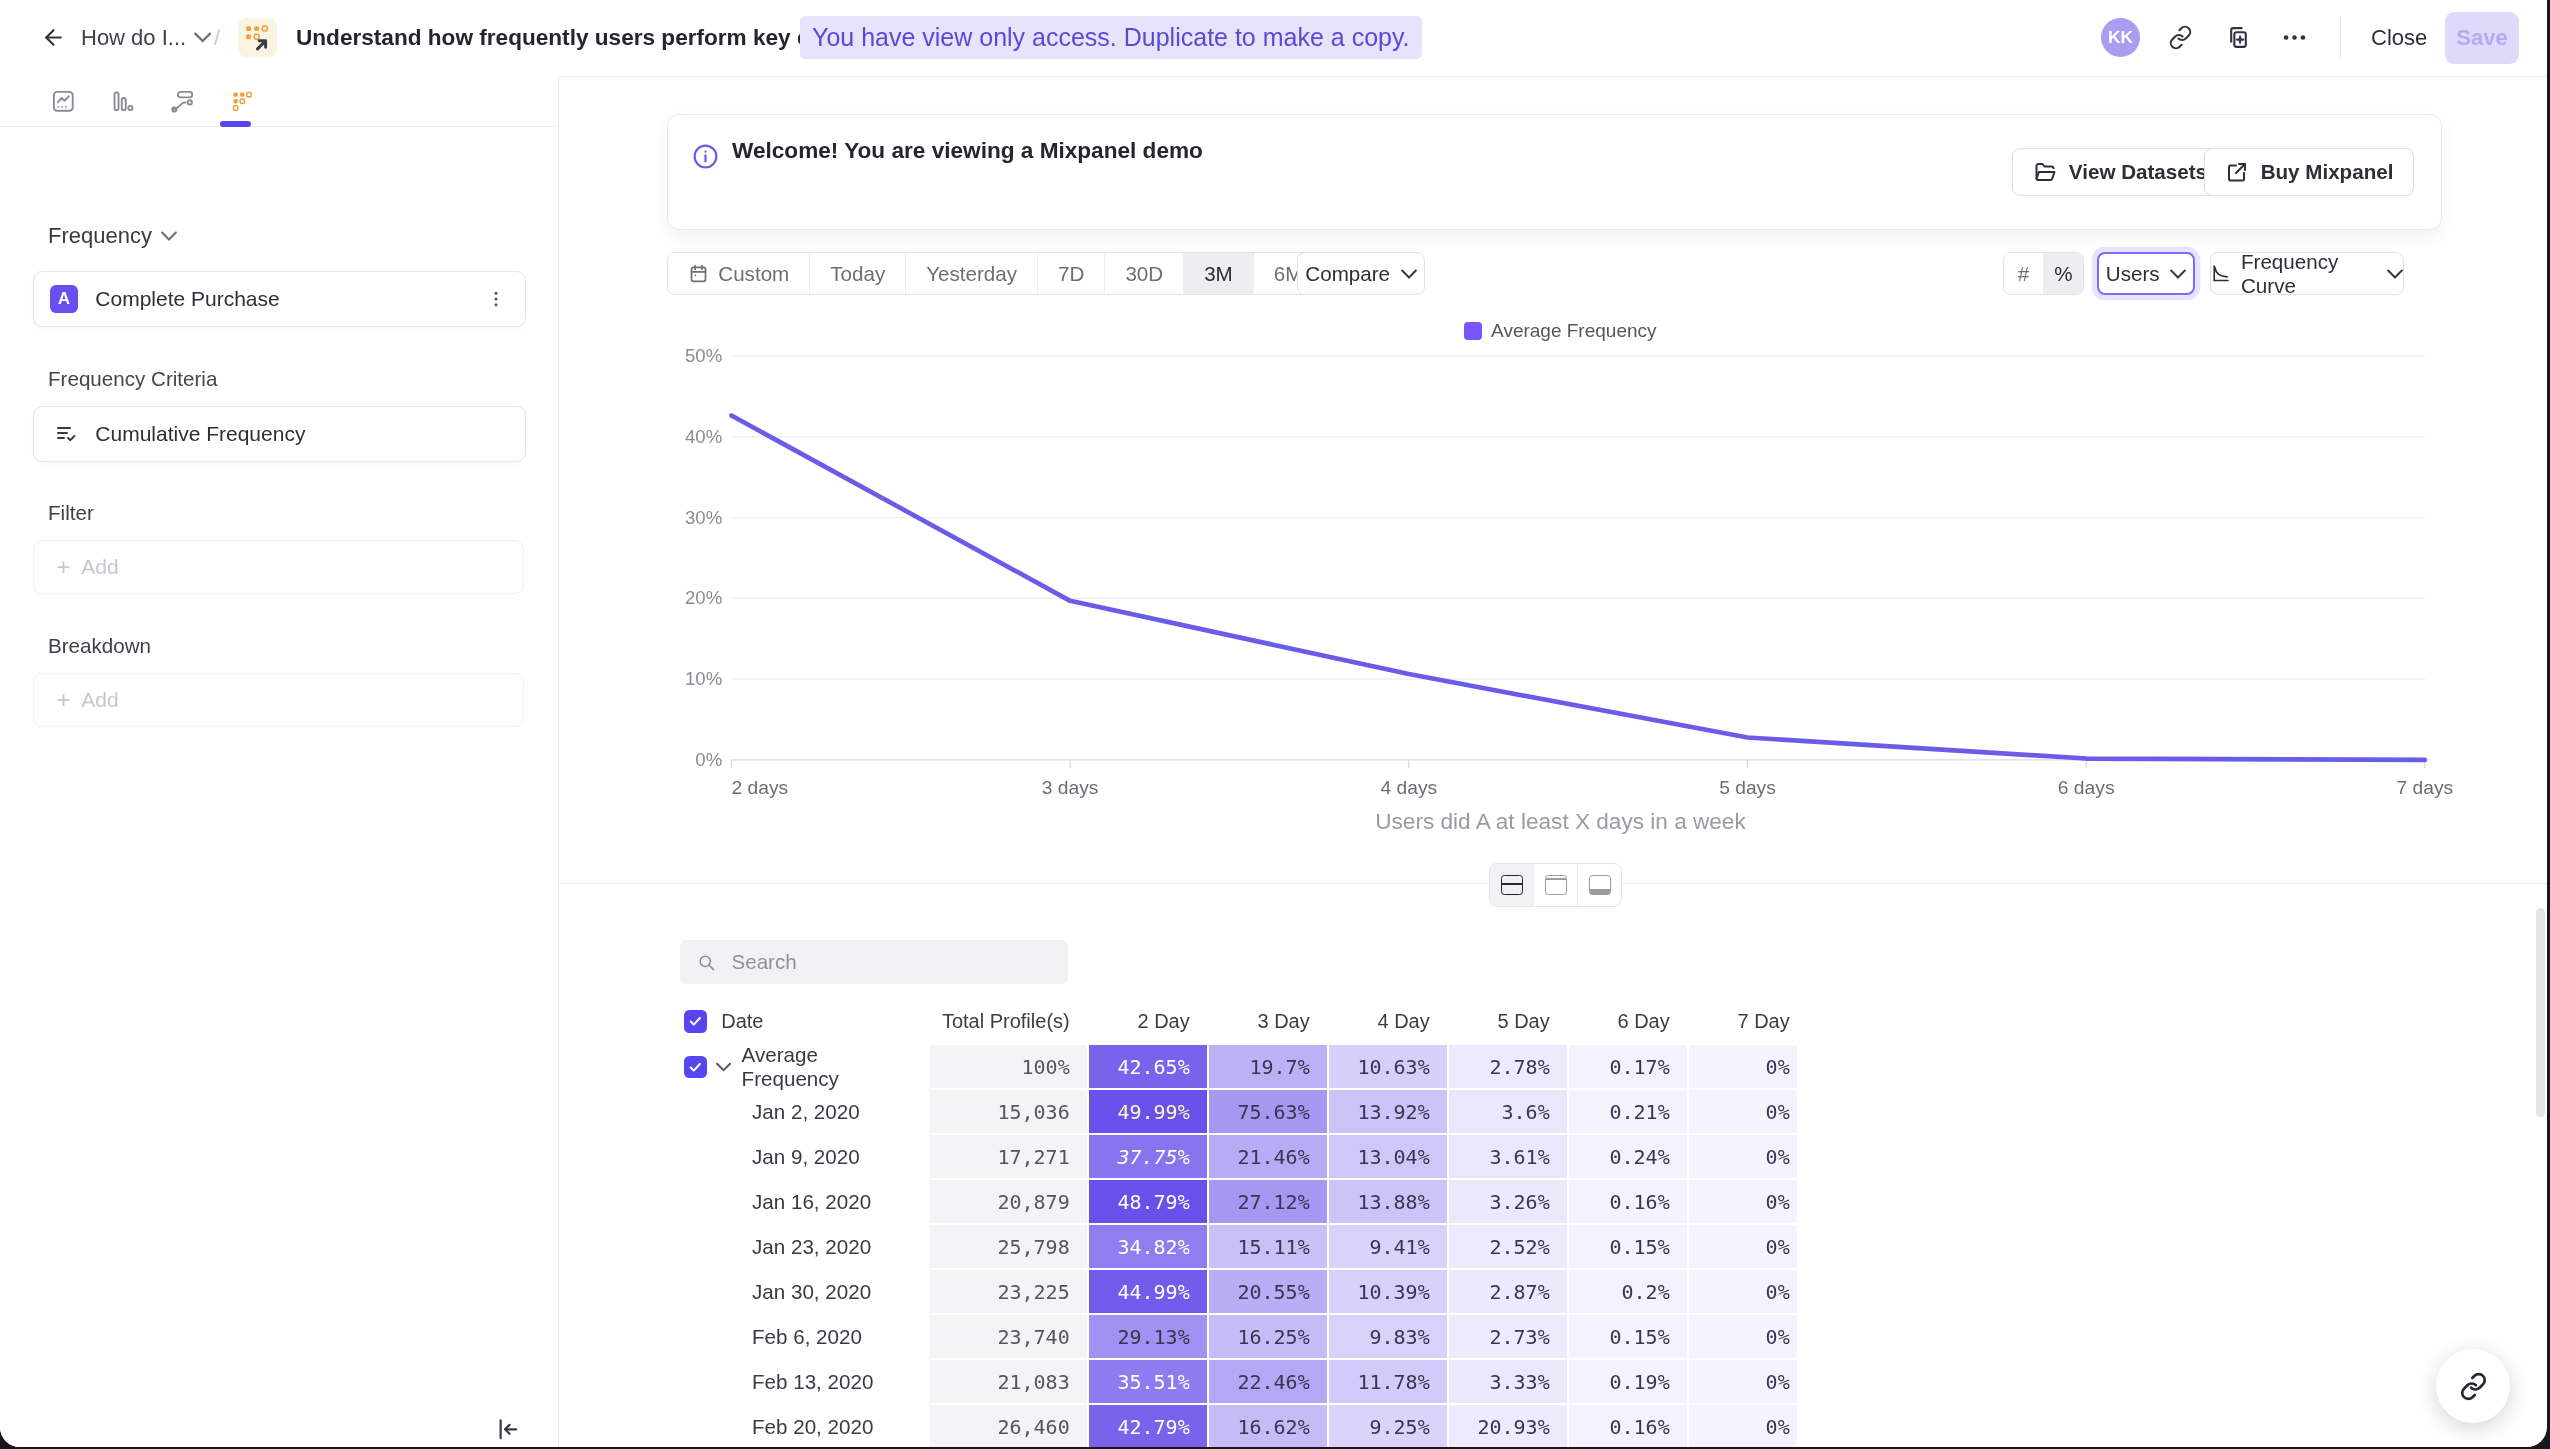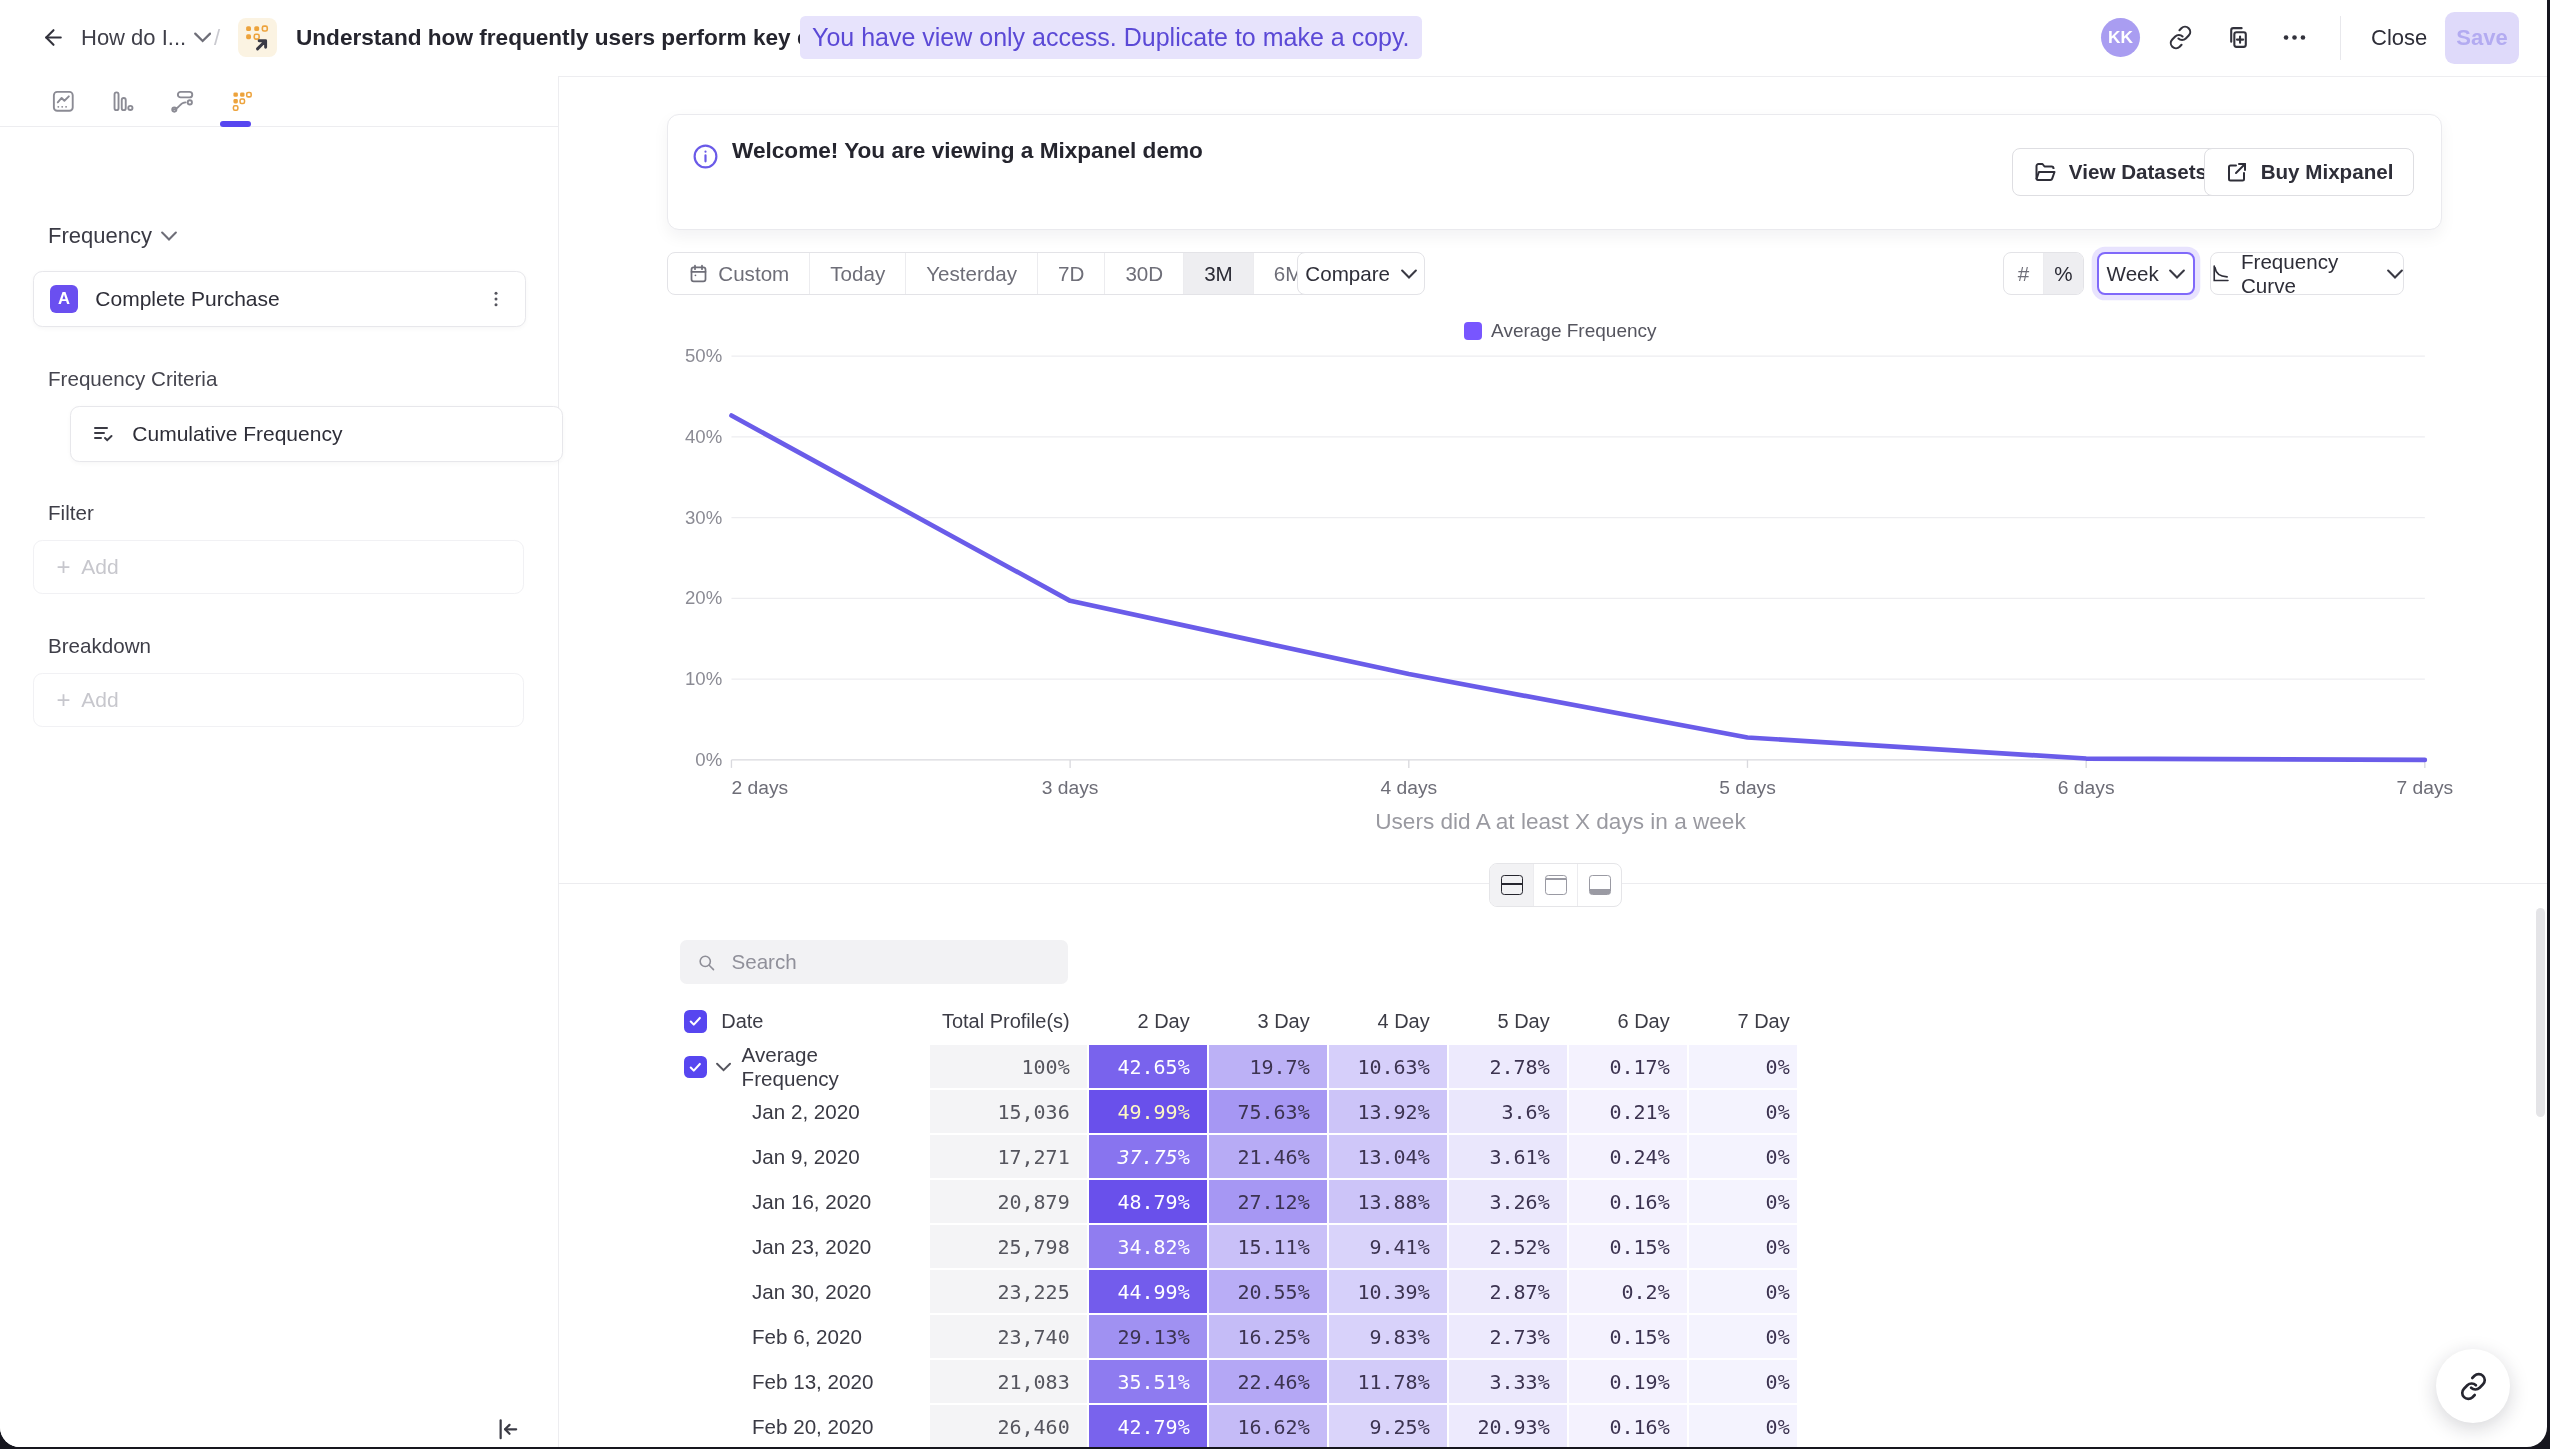--- a/index.html
+++ b/index.html
@@ -216,21 +216,21 @@
       <div style="padding:0 18.6px;">
         <svg width="20" height="20" viewBox="0 0 24 24" fill="#55555e">
             <circle cx="12" cy="5" r="1.8"></circle>
             <circle cx="12" cy="12" r="1.8"></circle>
             <circle cx="12" cy="19" r="1.8"></circle>
           </svg>
       </div>
     </div>
 
     <div class="side-sub" style="top:291px;color:#45454f;">Frequency Criteria</div>
-    <div class="card" style="top:330px;margin-left:37px;">
+    <div class="card" style="top:330px;">
       <svg width="24" height="24" viewBox="0 0 24 24" fill="none" stroke="#3a3a44" stroke-width="2" stroke-linecap="round" style="margin:0 17.3px 0 20px;">
           <path d="M4 6h12M4 11h9M4 16h6"></path>
           <path d="M14 16l2.2 2.2L20.5 14"></path>
         </svg>
       <div class="card-label">Cumulative Frequency</div>
     </div>
 
     <div class="side-sub" style="top:425px;color:#3e3e48;">Filter</div>
     <div class="add-box" style="top:464px;">
       <span style="font-size:24px;">+</span>
@@ -316,21 +316,21 @@
   <div class="seg-group" style="left:2003px;">
     <div class="seg" style="width:39px;">
         <span>#</span>
       </div>
     <div class="seg active" style="width:39px;">
         <span>%</span>
       </div>
   </div>
 
   <div class="btn" id="week-btn" style="left:2097px;width:98px;">
-    <span>Week</span>
+    <span>Users</span>
     <svg class="chev" width="16" height="10" viewBox="0 0 14 8" fill="none" stroke="#3a3a44" stroke-width="1.8" stroke-linecap="round">
         <path d="M1 1l6 6 6-6"></path>
       </svg>
   </div>
 
   <div class="btn" style="left:2210px;width:194px;">
     <svg width="22.6" height="22.6" viewBox="0 0 24 24" fill="none" stroke="#2e2e38" stroke-width="2" stroke-linecap="round">
         <path d="M4 3v18h17"></path>
         <path d="M5 5c1 8 6 11 15 11.5"></path>
       </svg>

